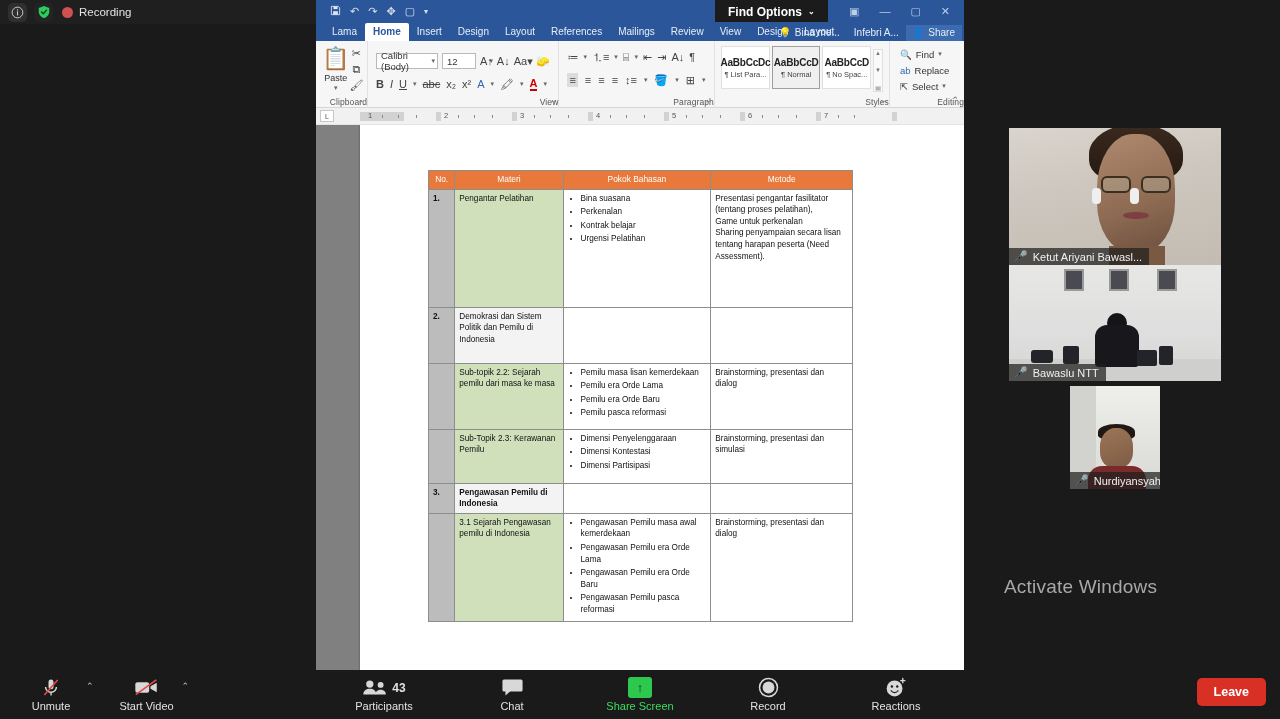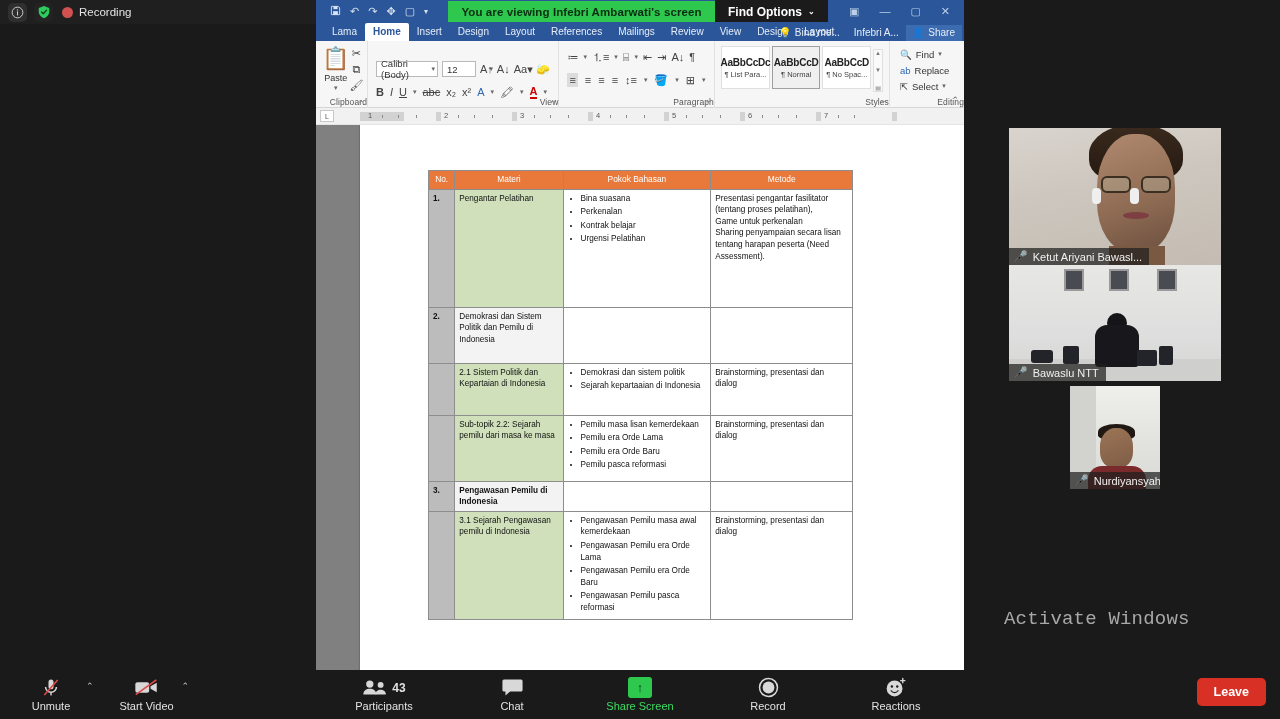--- a/index.html
+++ b/index.html
@@ -208,21 +208,21 @@
   #tile-3{ left:106px; top:386px; width:90px; height:103px;
     background:linear-gradient(180deg,#efefec 0%,#e2e2df 55%,#d9d9d6 100%); }
   #tile-3 .wall{ position:absolute;left:0;top:0;width:26px;height:100%;background:#d2d2cf;}
   #tile-3 .head{ position:absolute; left:30px; top:42px; width:33px;height:40px;border-radius:46% 46% 40% 40%;
     background:linear-gradient(160deg,#9c7556,#7d5c45);}
   #tile-3 .hair{ position:absolute; left:28px; top:38px; width:37px;height:16px;border-radius:50% 50% 30% 30%;background:#201813;}
   #tile-3 .body{ position:absolute; left:18px; top:80px; width:58px;height:25px;background:#7a2a2a;border-radius:14px 14px 0 0;}
 
   
   #watermark{
-    position:absolute; left:1004px; top:608px; width:270px; color:#9a9a9a;font-family:Liberation Mono, monospace;
+    position:absolute; left:1004px; top:576px; width:270px; color:#9a9a9a;
   }
   #watermark .wm-title{ font-size:19px; color:#a8a8a8; letter-spacing:.2px; }
   #watermark .wm-sub{ font-size:12.5px; color:#9b9b9b; margin-top:2px;}
 
   
   #bottom-bar{
     position:absolute; left:0; bottom:0; width:1280px; height:49px;
     background:#1a1a1a; display:flex; align-items:center;
   }
   .bb-left{ display:flex; align-items:flex-start; gap:22px; padding-left:20px;}
@@ -284,21 +284,20 @@
             <rect x="5" y="2" width="6" height="4" fill="#e7eefa"></rect>
             <rect x="4.5" y="9" width="7" height="5" fill="#e7eefa"></rect>
           </svg>
       </span>
       <span>↶</span>
       <span>↷</span>
       <span>✥</span>
       <span>▢</span>
       <span style="font-size:8px;">▾</span>
     </div>
-    <div class="share-pill">You are viewing Infebri Ambarwati's screen</div>
     <div class="view-options">
       <span>Find Options</span>
       <span style="font-size:8px;">⌄</span>
     </div>
     <div class="w-win-ctl">
       <span>▣</span>
       <span>—</span>
       <span>▢</span>
       <span>✕</span>
     </div>
@@ -344,21 +343,21 @@
           <span class="ricon">✂</span>
           <span class="ricon">⧉</span>
           <span class="ricon">🖌</span>
         </div>
       </div>
       <div class="glabel">Clipboard</div>
       <div class="gdialog">⌐</div>
     </div>
 
     <div class="rgroup" style="width:196px;">
-      <div class="rrow" style="margin-top:16px;">
+      <div class="rrow" style="margin-top:8px;">
         <div class="r-combo" style="width:62px;">
           <span style="flex:1;overflow:hidden;">Calibri (Body)</span>
           <span class="caret">▾</span>
         </div>
         <div class="r-combo" style="width:34px;gap:32px;">
           <span style="flex:1;">12</span>
           <span class="caret">▾</span>
         </div>
         <span class="ricon">A↑</span>
         <span class="ricon">A↓</span>
@@ -530,46 +529,47 @@
             </td>
           </tr>
 
           <tr style="height:56px;">
             <td class="c-no">2.</td>
             <td class="c-materi white">Demokrasi dan Sistem Politik dan Pemilu di Indonesia</td>
             <td class="c-pokok"></td>
             <td class="c-metode"></td>
           </tr>
 
-          <tr style="height:52px;">
-            <td class="c-no plain"></td>
-            <td class="c-materi">2.1 Sistem Politik dan Kepartaian di Indonesia</td>
-            <td class="c-pokok">
-              <ul>
-                <li>Demokrasi dan sistem politik</li>
-                <li>Sejarah kepartaaian di Indonesia</li>
-              </ul>
-            </td>
-            <td class="c-metode">Brainstorming, presentasi dan dialog</td>
-          </tr>
 
           <tr style="height:66px;">
             <td class="c-no plain"></td>
             <td class="c-materi">Sub-topik 2.2: Sejarah pemilu dari masa ke masa</td>
             <td class="c-pokok">
               <ul>
                 <li>Pemilu masa lisan kemerdekaan</li>
                 <li>Pemilu era Orde Lama</li>
                 <li>Pemilu era Orde Baru</li>
                 <li>Pemilu pasca reformasi</li>
               </ul>
             </td>
             <td class="c-metode">Brainstorming, presentasi dan dialog</td>
           </tr>
 
+          <tr style="height:54px;">
+            <td class="c-no plain"></td>
+            <td class="c-materi">Sub-Topik 2.3: Kerawanan Pemilu</td>
+            <td class="c-pokok">
+              <ul>
+                <li>Dimensi Penyelenggaraan</li>
+                <li>Dimensi Kontestasi</li>
+                <li>Dimensi Partisipasi</li>
+              </ul>
+            </td>
+            <td class="c-metode">Brainstorming, presentasi dan simulasi</td>
+          </tr>
 
           <tr style="height:30px;">
             <td class="c-no">3.</td>
             <td class="c-materi white bold">Pengawasan Pemilu di Indonesia</td>
             <td class="c-pokok"></td>
             <td class="c-metode"></td>
           </tr>
 
           <tr style="height:106px;">
             <td class="c-no plain"></td>

